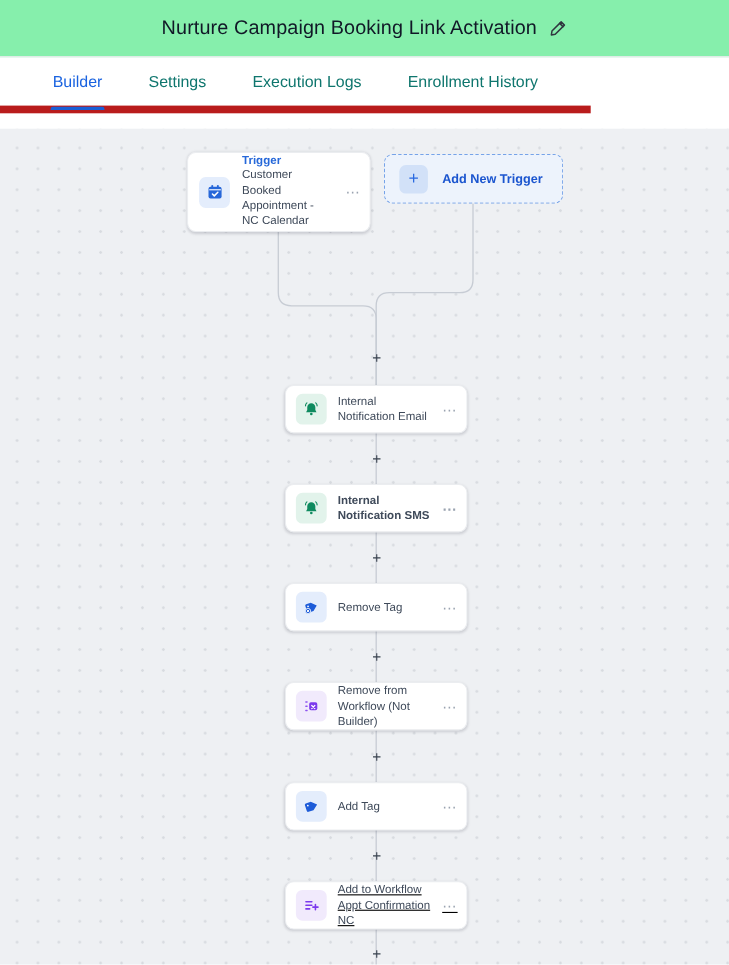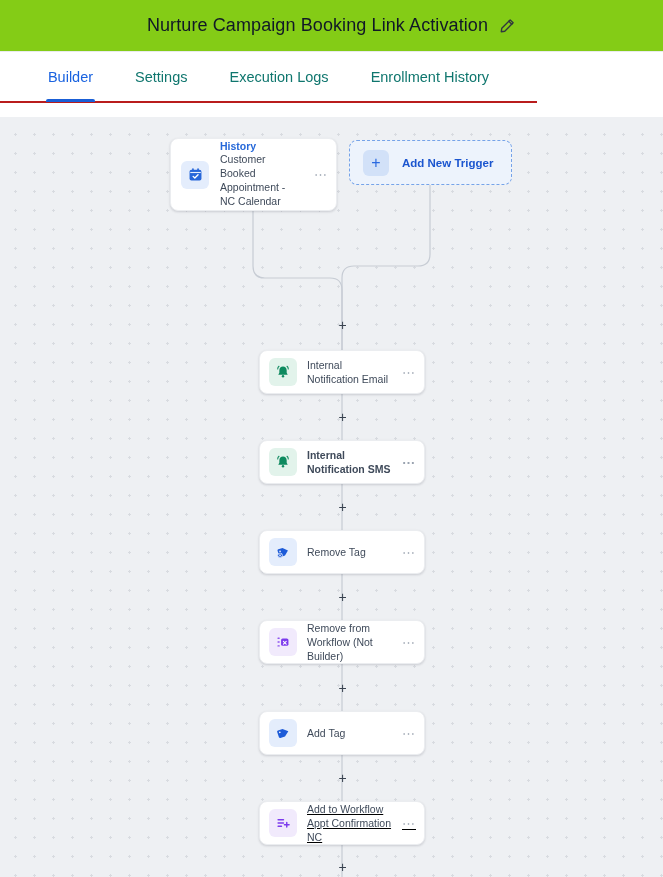--- a/index.html
+++ b/index.html
@@ -1,25 +1,25 @@
 <!DOCTYPE html>
 <html><head>
 <meta charset="utf-8">
 <style>
   * { margin:0; padding:0; box-sizing:border-box; }
   html,body { width:663px; height:877px; font-family:"Liberation Sans", sans-serif; background:#ffffff; overflow:hidden; }
   .page { position:relative; width:663px; height:877px; }
 
   
-  .titlebar { position:absolute; top:0; left:0; width:663px; height:52px; background:#84cc16; border-bottom:1px solid #e9ebee; display:flex; align-items:center; justify-content:center; gap:10px; }
+  .titlebar { position:absolute; top:0; left:0; width:663px; height:52px; background:#86efac; border-bottom:1px solid #e9ebee; display:flex; align-items:center; justify-content:center; gap:10px; }
   .title { font-size:18px; font-weight:500; color:#111827; letter-spacing:.1px; }
   .edit-ic { width:18px; height:18px; cursor:pointer; }
 
   
-  .tabbar { position:absolute; top:53px; left:0; width:537px; height:50px; background:#ffffff; border-bottom:2px solid #b91c1c; display:flex; align-items:center; justify-content:center; gap:42px; }
+  .tabbar { position:absolute; top:53px; left:0; width:537px; height:50px; background:#ffffff; border-bottom:7px solid #b91c1c; display:flex; align-items:center; justify-content:center; gap:42px; }
   .tab { position:relative; height:50px; display:flex; align-items:center; font-size:14.5px; font-weight:500; color:#0f766e; cursor:pointer; }
   .tab.active { color:#1a63e0; }
   .tab.active::after { content:""; position:absolute; left:-2px; right:-2px; bottom:0; height:3px; background:#1a5fd6; border-radius:2px 2px 0 0; }
 
   
   .canvas { position:absolute; top:117px; left:0; width:663px; height:760px;
     background-color:#eef0f3;
     background-image:radial-gradient(circle, #d8dbe0 1px, rgba(0,0,0,0) 1.4px);
     background-size:19px 19px; background-position:6px 8px; }
   .wires { position:absolute; top:0; left:0; width:663px; height:760px; pointer-events:none; }
@@ -94,21 +94,21 @@
       <span class="icon-sq bg-blue">
         <svg width="17" height="17" viewBox="0 0 20 20">
           <rect x="3" y="4.5" width="14" height="12.5" rx="2.2" fill="#2767d9"></rect>
           <rect x="6" y="2.5" width="2" height="3.5" rx="1" fill="#2767d9"></rect>
           <rect x="12" y="2.5" width="2" height="3.5" rx="1" fill="#2767d9"></rect>
           <rect x="3.8" y="7" width="12.4" height="1.3" fill="#ffffff" opacity=".9"></rect>
           <path d="M7.2 12.2 9.2 14.2 13 10.4" fill="none" stroke="#ffffff" stroke-width="1.6" stroke-linecap="round" stroke-linejoin="round"></path>
         </svg>
       </span>
       <span class="trig-text">
-        <div class="trig-badge">History</div>
+        <div class="trig-badge">Trigger</div>
         <div class="trig-name">Customer Booked Appointment - NC Calendar</div>
       </span>
       <span class="menu-dots">⋯</span>
     </div>
 
     <div class="add-trigger">
       <span class="plus-sq">+</span>
       <span class="add-trigger-label">Add New Trigger</span>
     </div>
 

